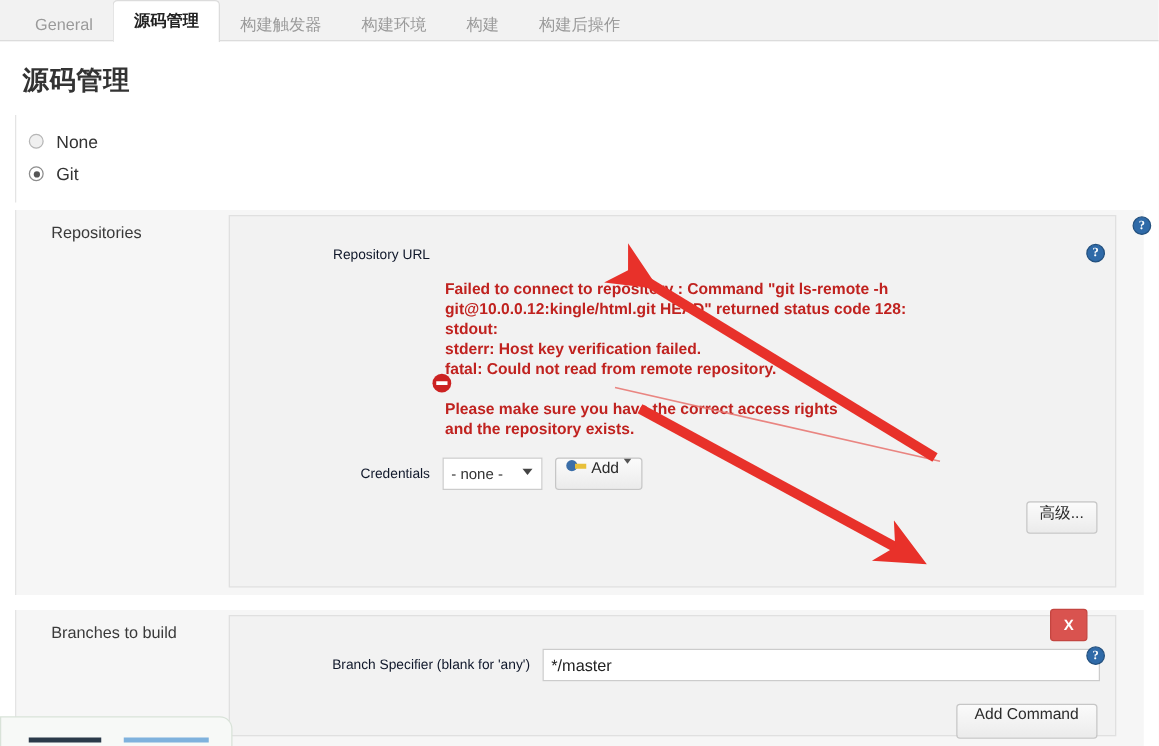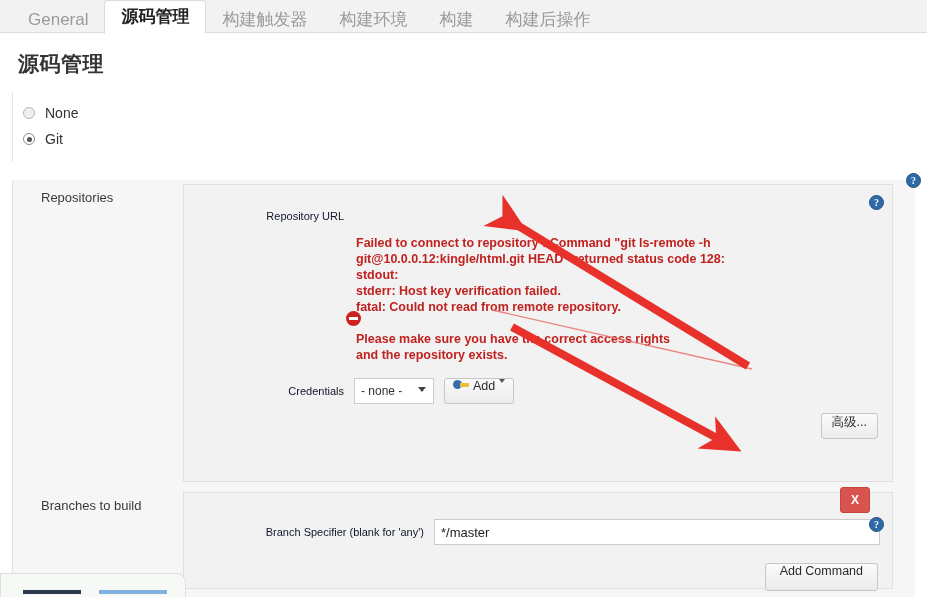--- a/index.html
+++ b/index.html
@@ -32,21 +32,21 @@
     align-items: flex-end;
     height: 33px;
     padding-left: 12px;
     box-sizing: border-box;
   }
   .tab {
     height: 27px;
     line-height: 27px;
     padding: 0 16px;
     margin-top: 22px;
-    font-size: 17px;
+    font-size: 13px;
     color: #9a9a9a;
     white-space: nowrap;
     cursor: pointer;
     box-sizing: border-box;
   }
   .tab.active {
     background: #ffffff;
     color: #222222;
     font-weight: bold;
     border: 1px solid #dcdcdc;
@@ -117,21 +117,21 @@
 
   
   .section {
     position: absolute;
     left: 12px;
     width: 903px;
     box-sizing: border-box;
     border-left: 1px solid #e4e4e4;
     background: #f6f6f6;
   }
-  #sec-repositories { top: 180px; height: 308px; }
+  #sec-repositories { top: 168px; height: 308px; }
   #sec-branches     { top: 488px; height: 109px; }
 
   .section-label {
     position: absolute;
     left: 28px;
     top: 10px;
     font-size: 13px;
     color: #3a3a3a;
     white-space: nowrap;
   }

